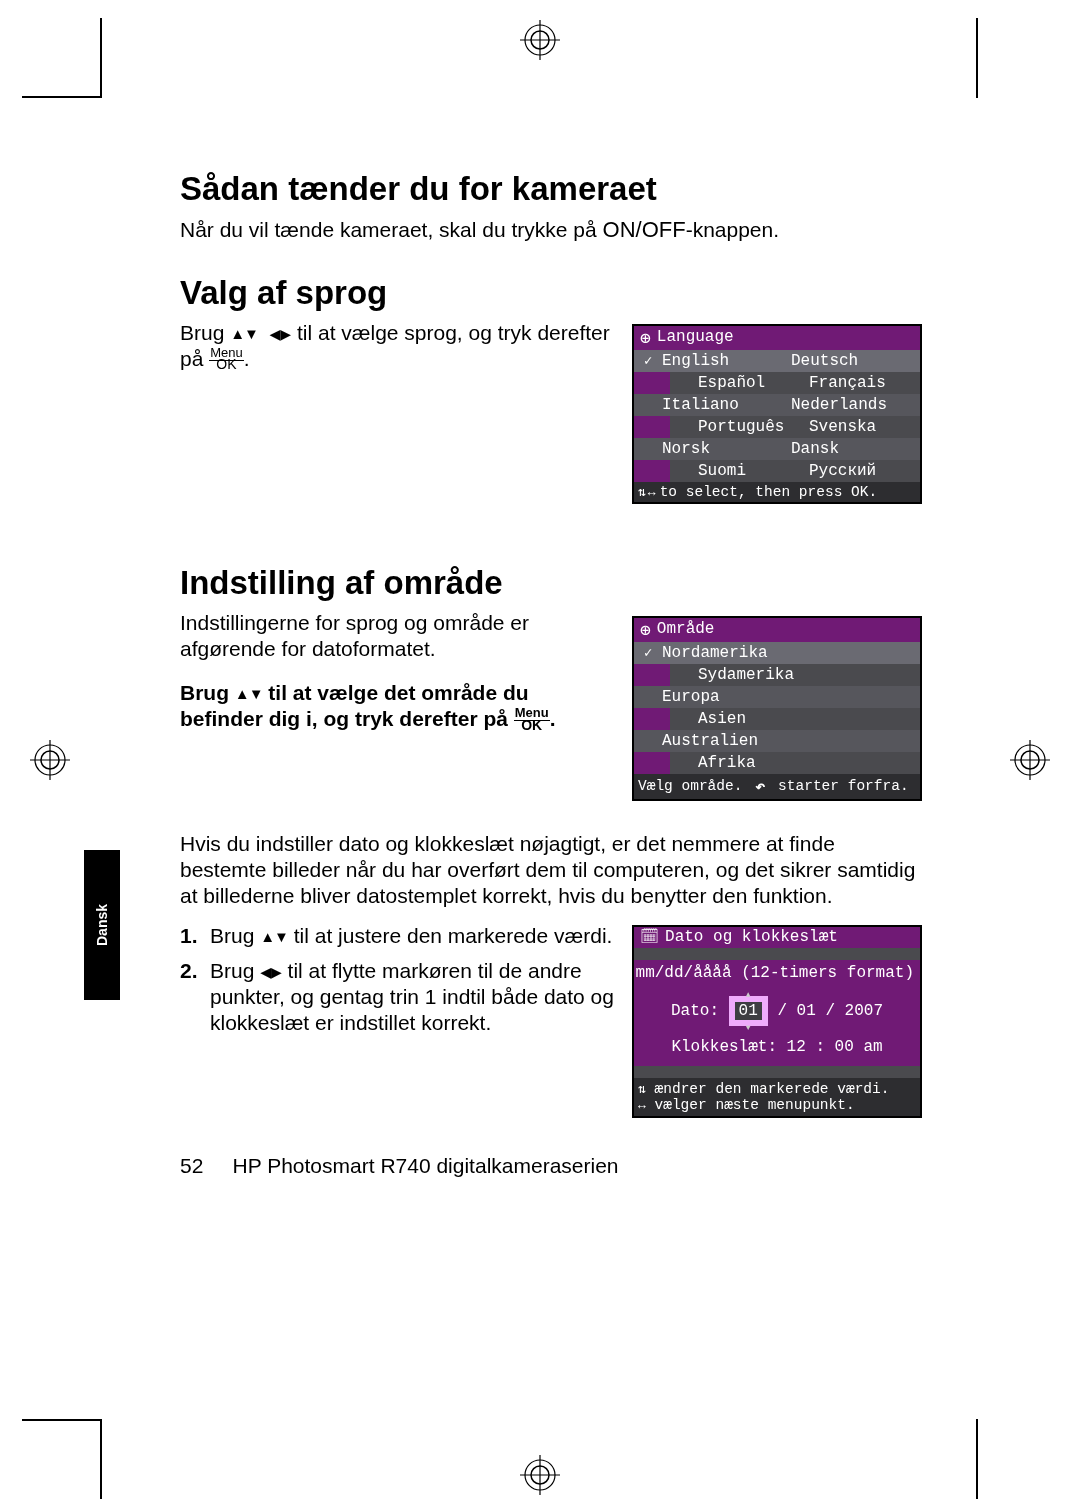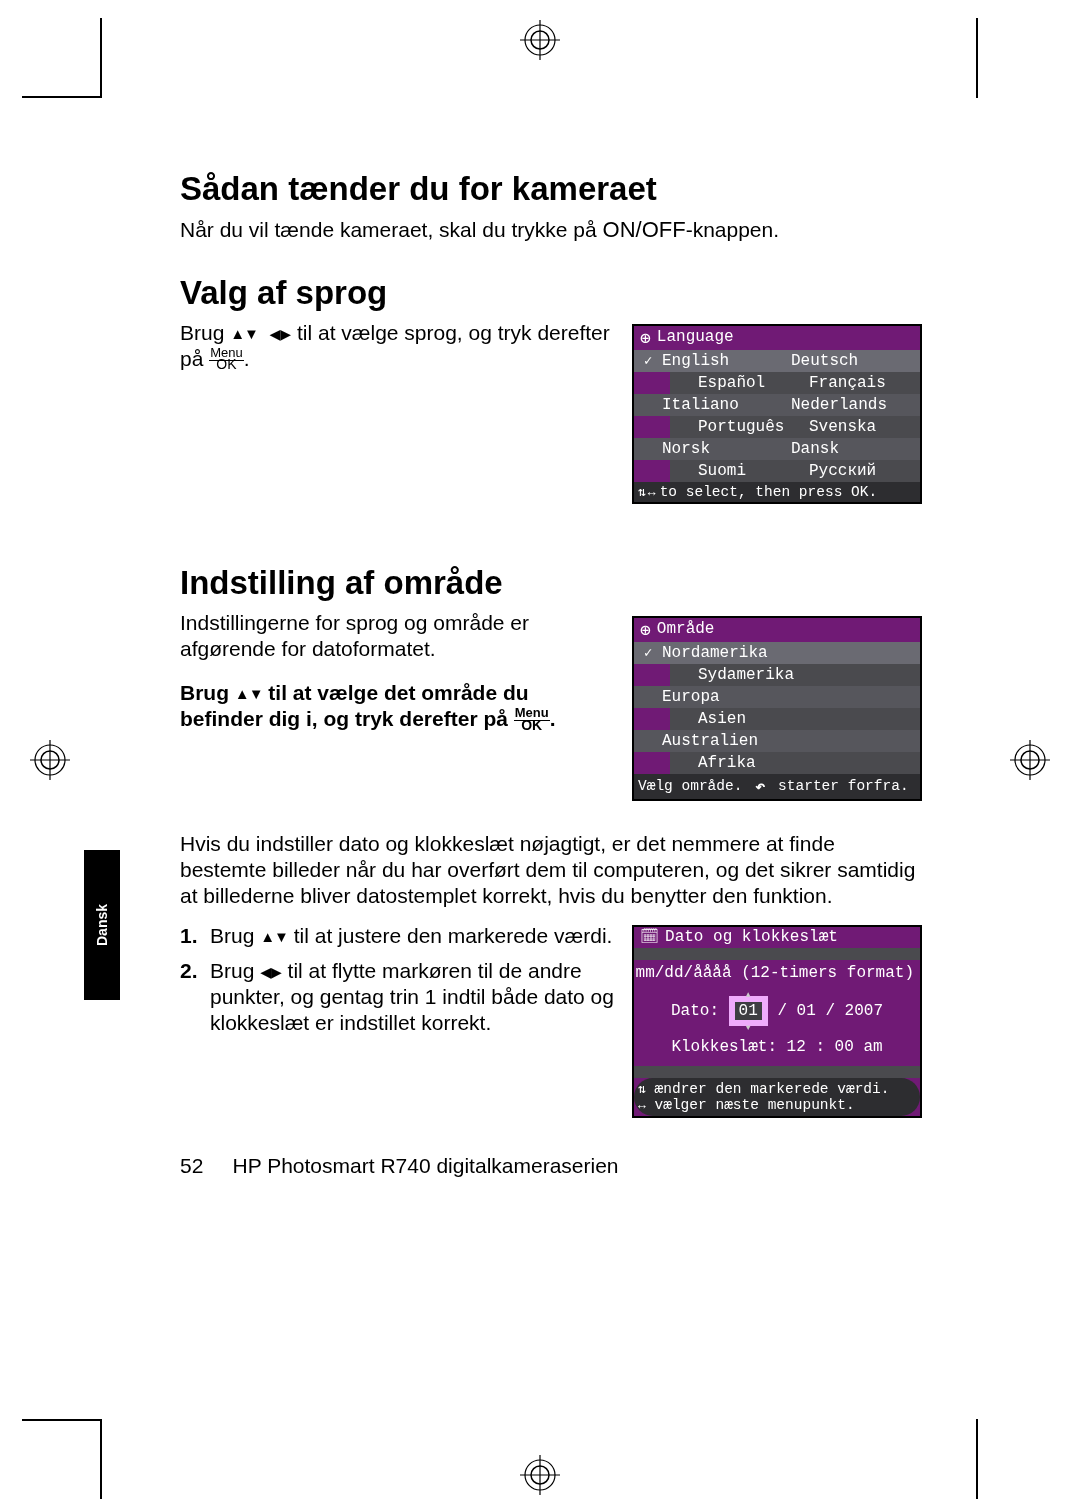--- a/index.html
+++ b/index.html
@@ -331,21 +331,21 @@
       <div style="height:12px; background:#4a4a4e;"></div>
       <div class="dt-format">mm/dd/åååå (12-timers format)</div>
       <div class="dt-row">
         <span>Dato:</span>
         <span class="dt-box">01</span><span> / 01 / 2007</span>
       </div>
       <div class="dt-row">
         <span>Klokkeslæt:</span><span>  12 : 00  am</span>
       </div>
       <div style="height:12px; background:#4a4a4e;"></div>
-      <div class="footer" style="flex-direction:column; align-items:flex-start; gap:0; padding:3px 4px;border-radius:19px;">
+      <div class="footer" style="flex-direction:column; align-items:flex-start; gap:0; padding:3px 4px;">
         <div><span class="arrows-vert"></span> <span>ændrer den markerede værdi.</span></div>
         <div><span class="arrows-horiz"></span> <span>vælger næste menupunkt.</span></div>
       </div>
     </div>
 
     <ol class="steps" style="max-width:440px; margin-top:14px;">
       <li><span>Brug </span><span class="nav-tri ud"></span><span> til at justere den markerede værdi.</span></li>
       <li><span>Brug </span><span class="nav-tri lr"></span><span> til at flytte markøren til de andre punkter, og gentag trin 1 indtil både dato og klokkeslæt er indstillet korrekt.</span></li>
     </ol>
   </div>

